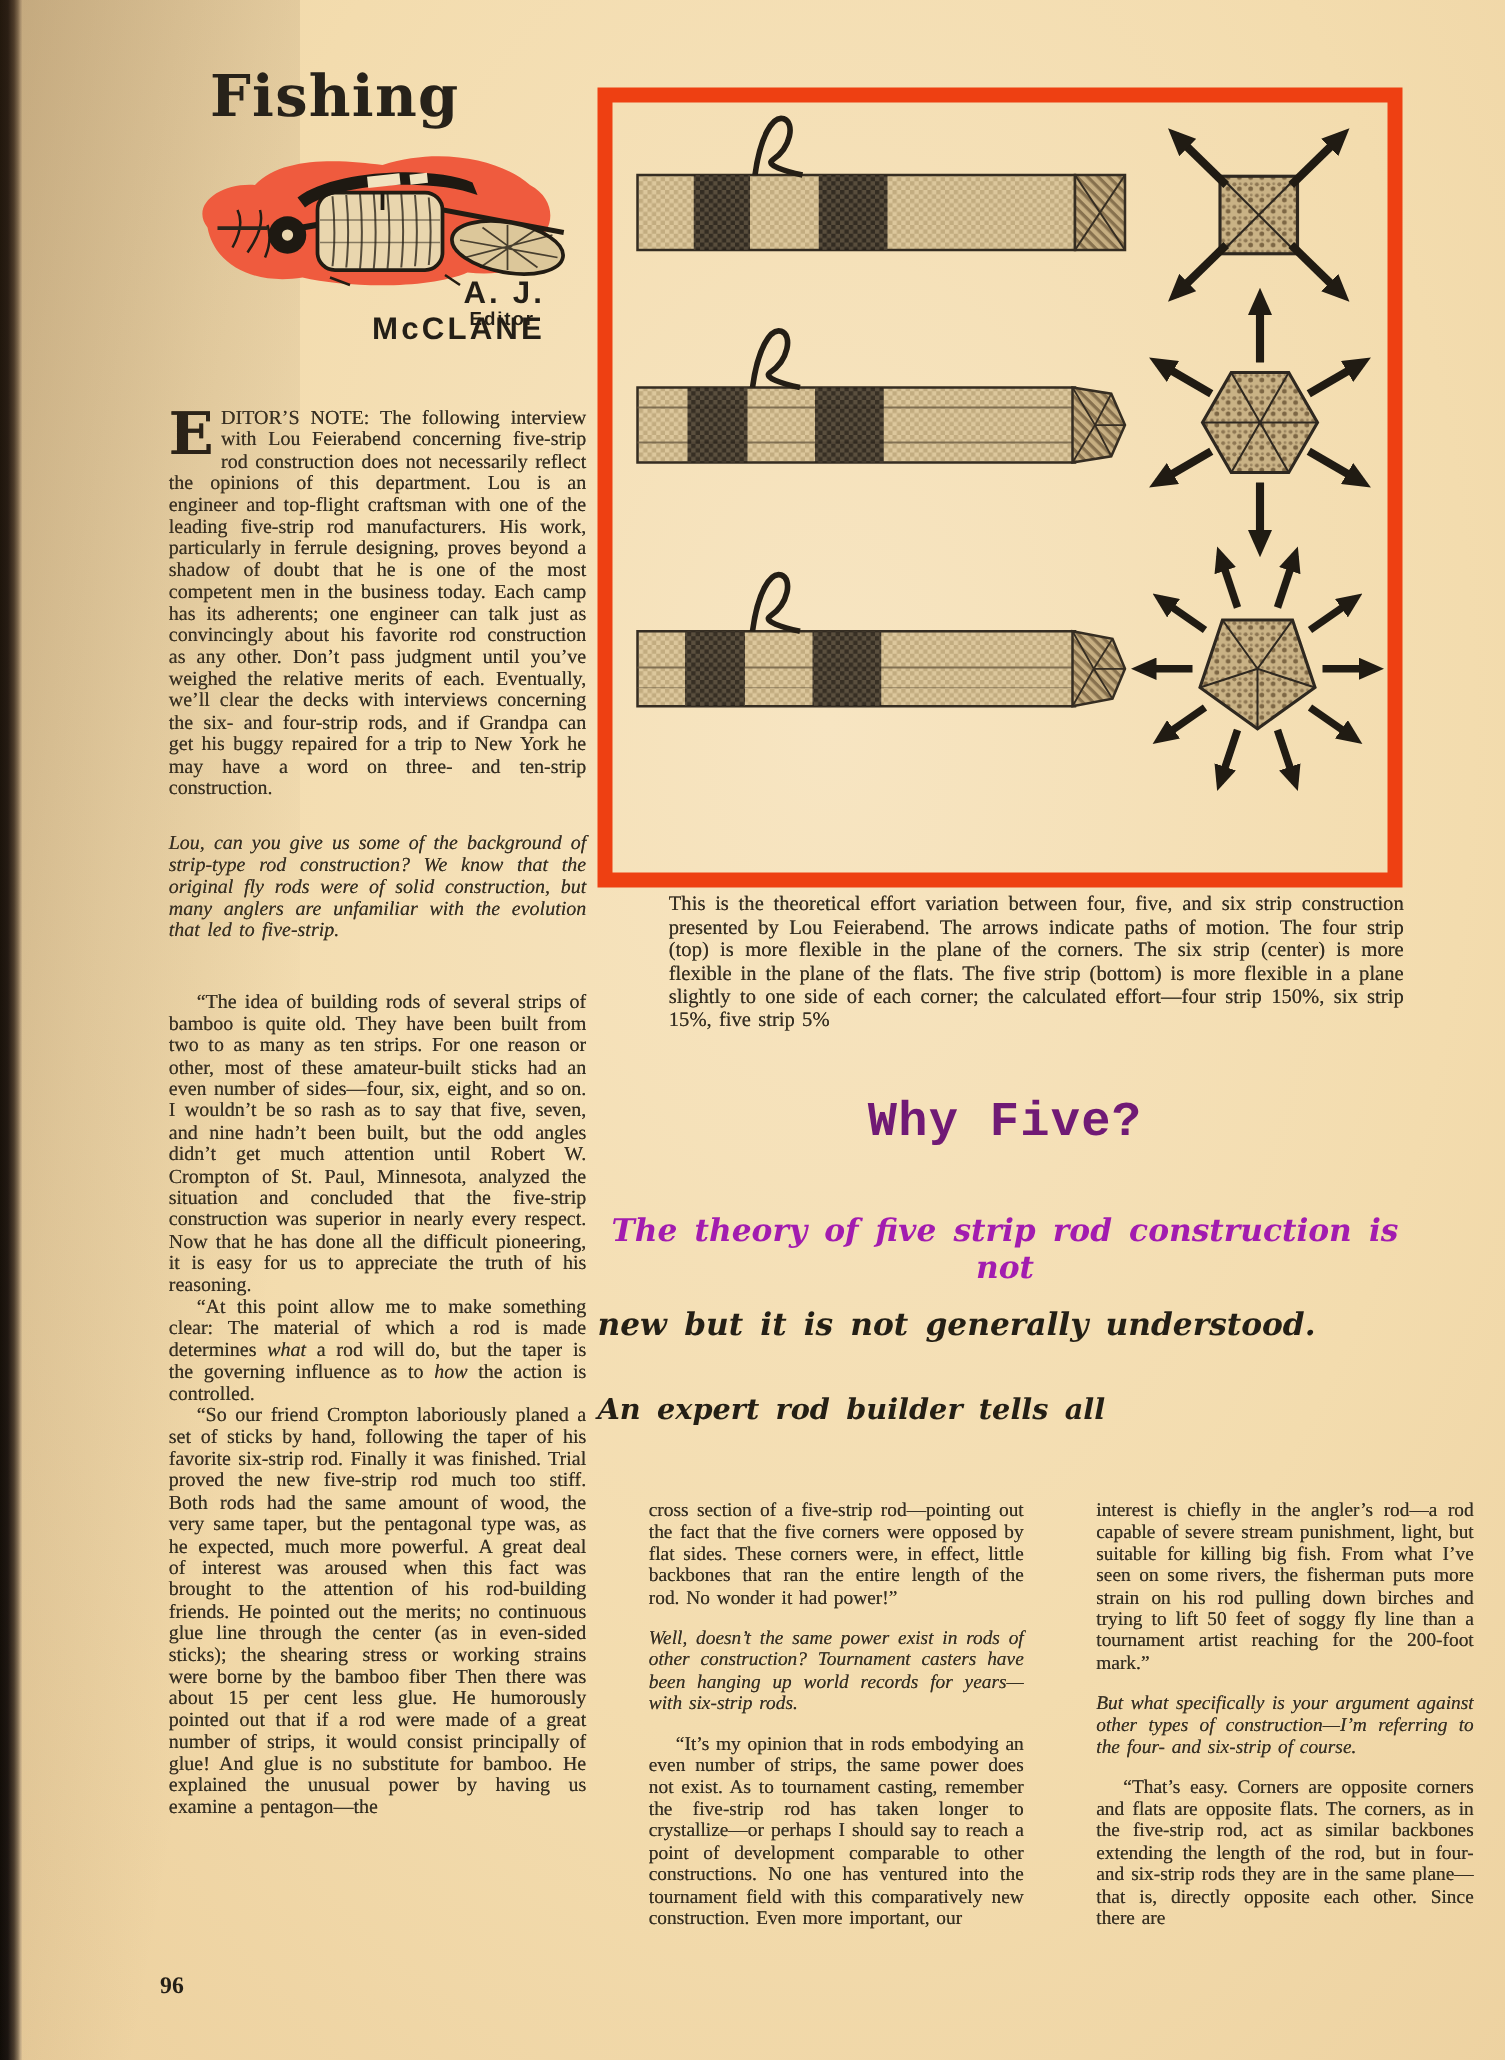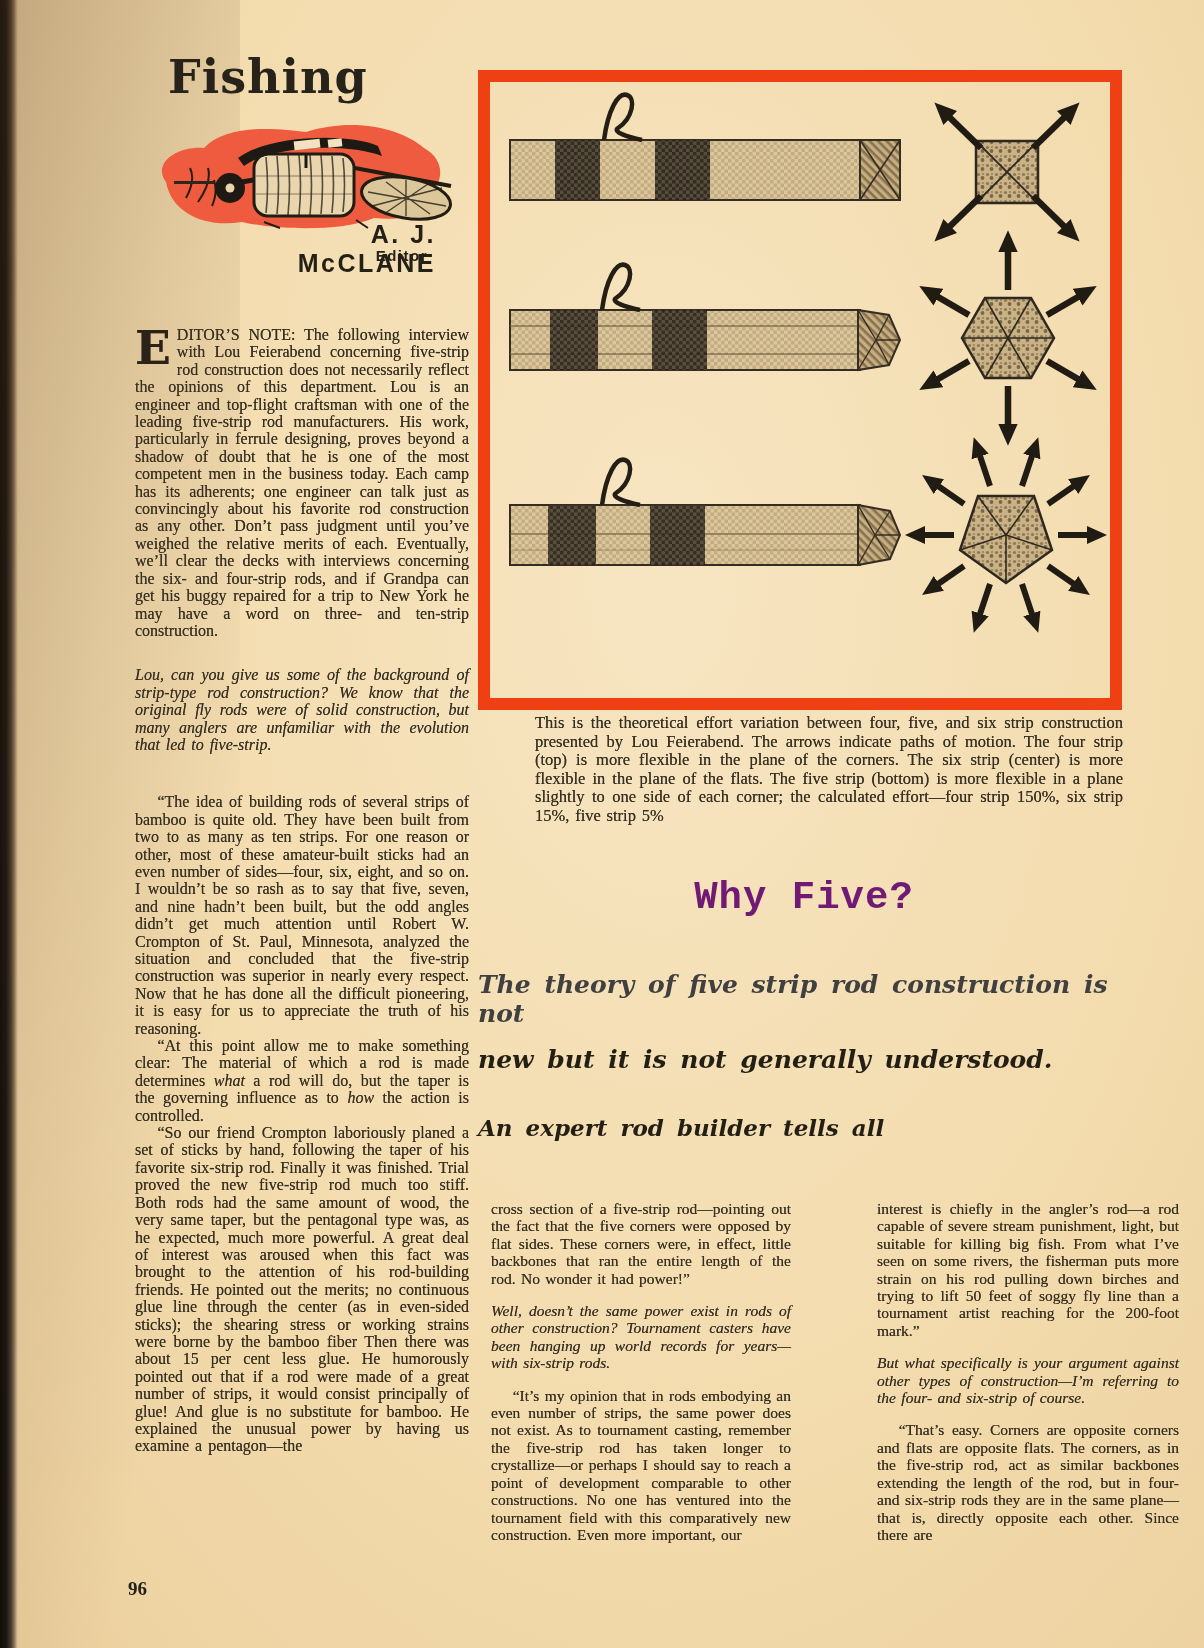--- a/index.html
+++ b/index.html
@@ -32,28 +32,28 @@
   .qitalic{font-style:italic;margin:0 0 40px 0 !important;}
   .indent{text-indent:1.4em;}
   
   .fig-box{position:absolute;left:478px;top:70px;width:644px;height:640px;box-sizing:border-box;
      border:12px solid #ee4012;}
   .caption{position:absolute;left:535px;top:714px;width:588px;font-size:16.5px;line-height:18.6px;
      word-spacing:.1em;text-shadow:0 0 .45px rgba(45,35,15,.8);}
   
   .headline{position:absolute;left:478px;top:876px;width:652px;text-align:center;
      font-family:Liberation Mono, monospace;font-weight:bold;font-size:39px;color:#701a75;letter-spacing:1px;}
-  .sub1{position:absolute;left:478px;top:970px;width:652px;
-     font-family:"DejaVu Serif",serif;font-weight:bold;font-style:italic;font-size:25px;word-spacing:5px;color:#404040;}
+  .sub1{position:absolute;left:478px;top:970px;width:652px;text-align:center;
+     font-family:"DejaVu Serif",serif;font-weight:bold;font-style:italic;font-size:25px;word-spacing:5px;color:#a21caf;}
   .sub2{position:absolute;left:478px;top:1045px;width:652px;text-align:left;
      font-family:"DejaVu Serif",serif;font-weight:bold;font-style:italic;font-size:25px;word-spacing:5px;color:#241f15;}
   .sub3{position:absolute;left:478px;top:1114px;width:652px;text-align:left;
      font-family:"DejaVu Serif",serif;font-weight:bold;font-style:italic;font-size:23px;word-spacing:5px;color:#241f15;}
   
-  .mid-col{position:absolute;left:491px;top:1200px;width:300px;font-size:15.5px;line-height:17.4px;
+  .mid-col{position:absolute;left:519px;top:1200px;width:300px;font-size:15.5px;line-height:17.4px;
      word-spacing:.1em;text-shadow:0 0 .4px rgba(45,35,15,.75);}
   .right-col{position:absolute;left:849px;top:1200px;width:302px;font-size:15.5px;line-height:17.4px;
      word-spacing:.1em;text-shadow:0 0 .4px rgba(45,35,15,.75);margin-left:28px;}
   .mid-col p,.right-col p{margin:0;}
   .q2{font-style:italic;margin:15px 0 !important;}
   .page-num{position:absolute;left:128px;top:1578px;font-weight:bold;font-size:19px;color:#241f17;}
 </style>
 </head>
 <body>
 

